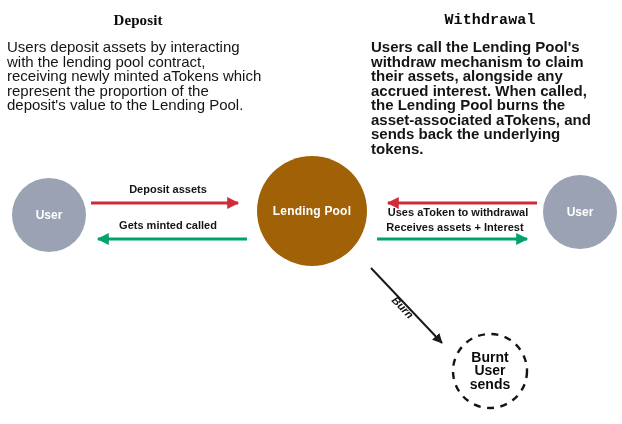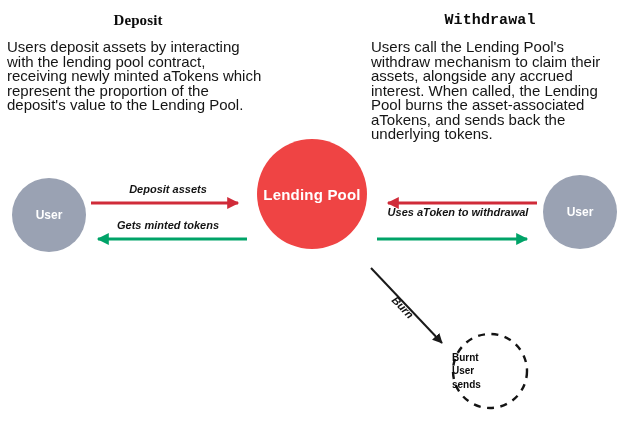--- a/index.html
+++ b/index.html
@@ -28,58 +28,57 @@
   .section-title.withdrawal { left: 371px; width: 238px; font-family: Liberation Mono, monospace; }
 
   .section-desc {
     position: absolute;
     top: 40px;
     font-size: 15px;
     line-height: 14.5px;
     color: #151515;
   }
   .section-desc.deposit { left: 7px; width: 256px; }
-  .section-desc.withdrawal { left: 371px; width: 240px; }
+  .section-desc.withdrawal { left: 371px; width: 240px; font-weight: bold; }
 
   
   .node {
     position: absolute;
     border-radius: 50%;
     display: flex;
     align-items: center;
     justify-content: center;
     text-align: center;
     color: #ffffff;
     font-weight: bold;
   }
   .node.user { width: 74px; height: 74px; background: #9aa2b3; font-size: 12px; }
   .node.user-left { left: 12px; top: 178px; }
   .node.user-right { left: 543px; top: 175px; }
   .node.pool {
     width: 110px; height: 110px;
-    left: 257px; top: 139px;
-    background: #ef4444;
-    font-size: 15px;
+    left: 257px; top: 156px;
+    background: #a16207;
+    font-size: 12px;
     letter-spacing: 0.2px;
   }
 
   
   .arrow-layer {
     position: absolute;
     left: 0; top: 0;
     width: 622px; height: 424px;
     pointer-events: none;
   }
 
   
   .flow-label {
     position: absolute;
     transform: translateX(-50%);
     font-size: 11px;
-    font-style: italic;
     font-weight: 600;
     color: #141414;
     white-space: nowrap;
   }
   .flow-label.deposit-assets   { left: 168px; top: 183px; }
   .flow-label.gets-minted      { left: 168px; top: 219px; }
   .flow-label.uses-atoken      { left: 458px; top: 186px; margin-top: 20px; }
   .flow-label.receives-assets  { left: 455px; top: 221px; }
 
   .burn-label {
@@ -94,24 +93,24 @@
     white-space: nowrap;
   }
 
   
   .burnt-text {
     position: absolute;
     left: 452px; top: 333px;
     width: 76px; height: 76px;
     display: flex;
     flex-direction: column;
-    align-items: flex-start;
+    align-items: center;
     justify-content: center;
     text-align: center;
-    font-size: 10px;
+    font-size: 14px;
     font-weight: bold;
     line-height: 13.5px;
     color: #0b0b0b;
   }
   .burnt-text span { display: block; }
 </style>
 </head>
 <body>
 
 <div class="canvas">
@@ -154,22 +153,23 @@
 
   <div class="node pool">
     <span>Lending Pool</span>
   </div>
 
   <div class="node user user-right">
     <span>User</span>
   </div>
 
   <div class="flow-label deposit-assets">Deposit assets</div>
-  <div class="flow-label gets-minted">Gets minted tokens</div>
+  <div class="flow-label gets-minted">Gets minted called</div>
   <div class="flow-label uses-atoken">Uses aToken to withdrawal</div>
+  <div class="flow-label receives-assets">Receives assets + Interest</div>
   <div class="burn-label">Burn</div>
 
   <div class="burnt-text">
     <span>Burnt</span>
     <span>User</span>
     <span>sends</span>
   </div>
 
 </div>
 

